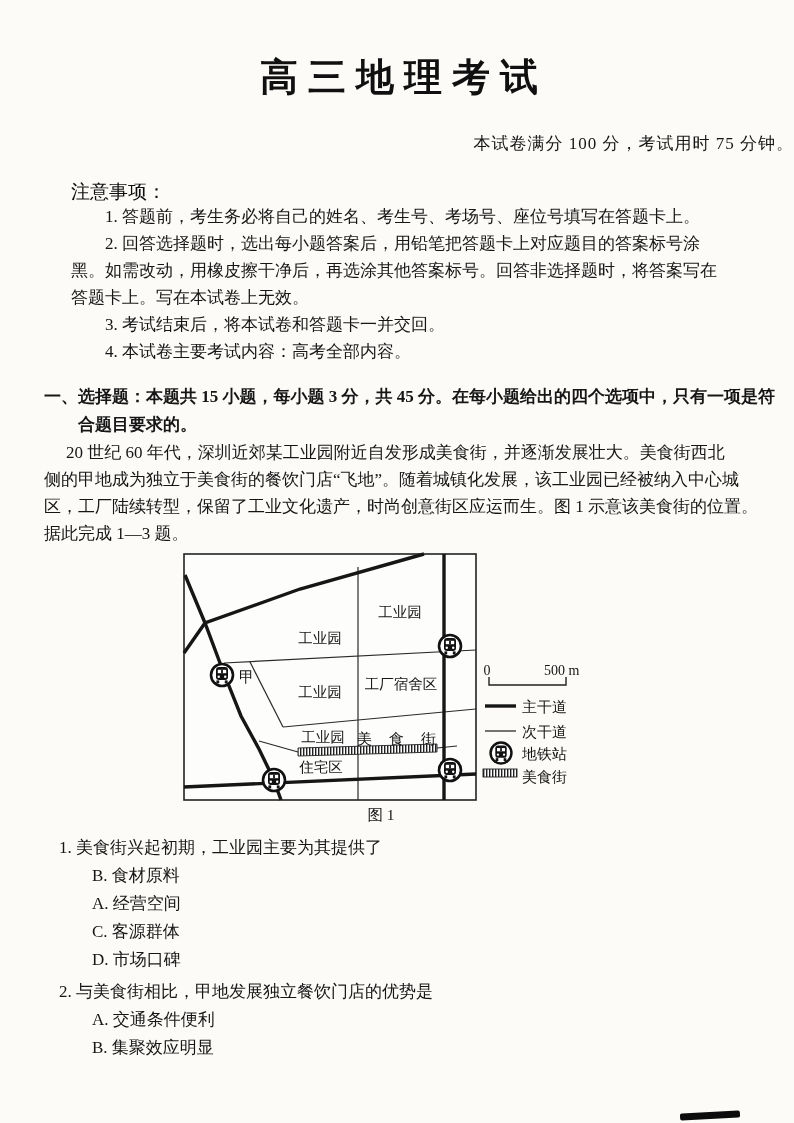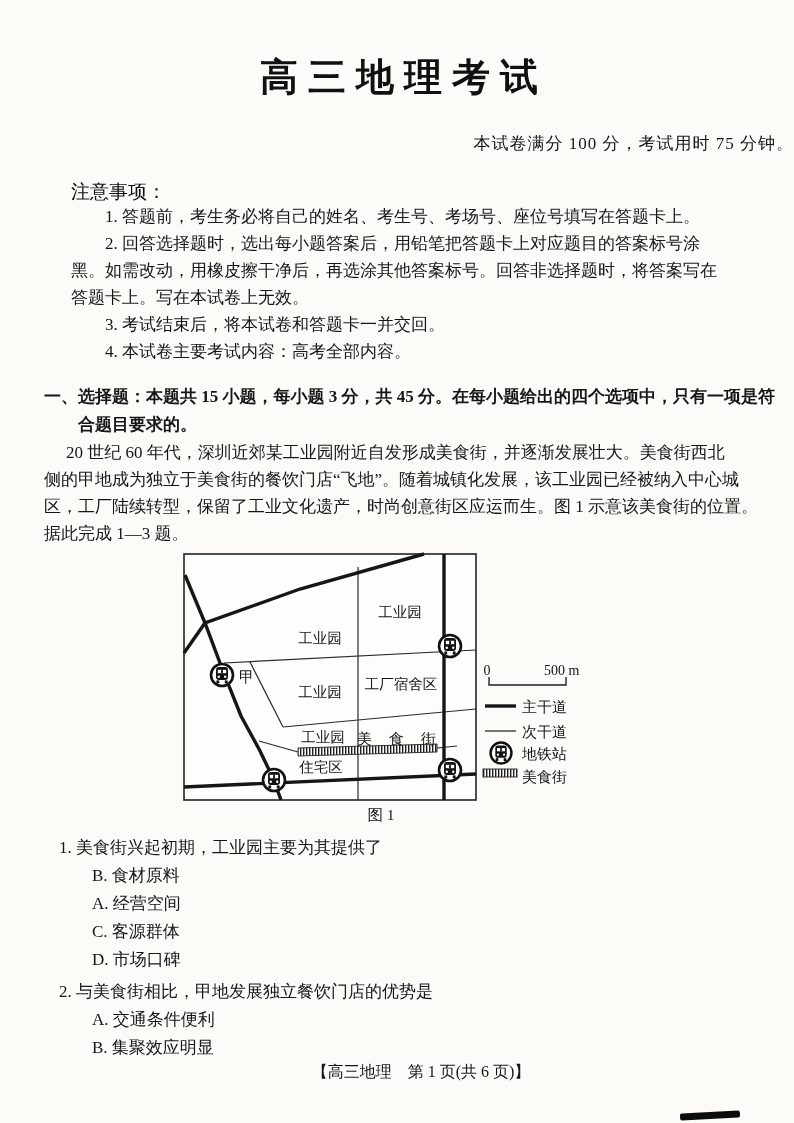--- a/index.html
+++ b/index.html
@@ -172,17 +172,16 @@
     <div class="nowrap opt">C. 客源群体</div>
     <div class="nowrap opt">D. 市场口碑</div>
   </div>
 
   <div class="abs q-block q2">
     <div class="nowrap">2. 与美食街相比，甲地发展独立餐饮门店的优势是</div>
     <div class="nowrap opt">A. 交通条件便利</div>
     <div class="nowrap opt">B. 集聚效应明显</div>
   </div>
 
-  <div class="abs footer nowrap">【高三地理　第 1 页(共 6 页)】</div>
 
   <div class="abs scan-artifact"></div>
 
 </div>
 
 </body></html>

